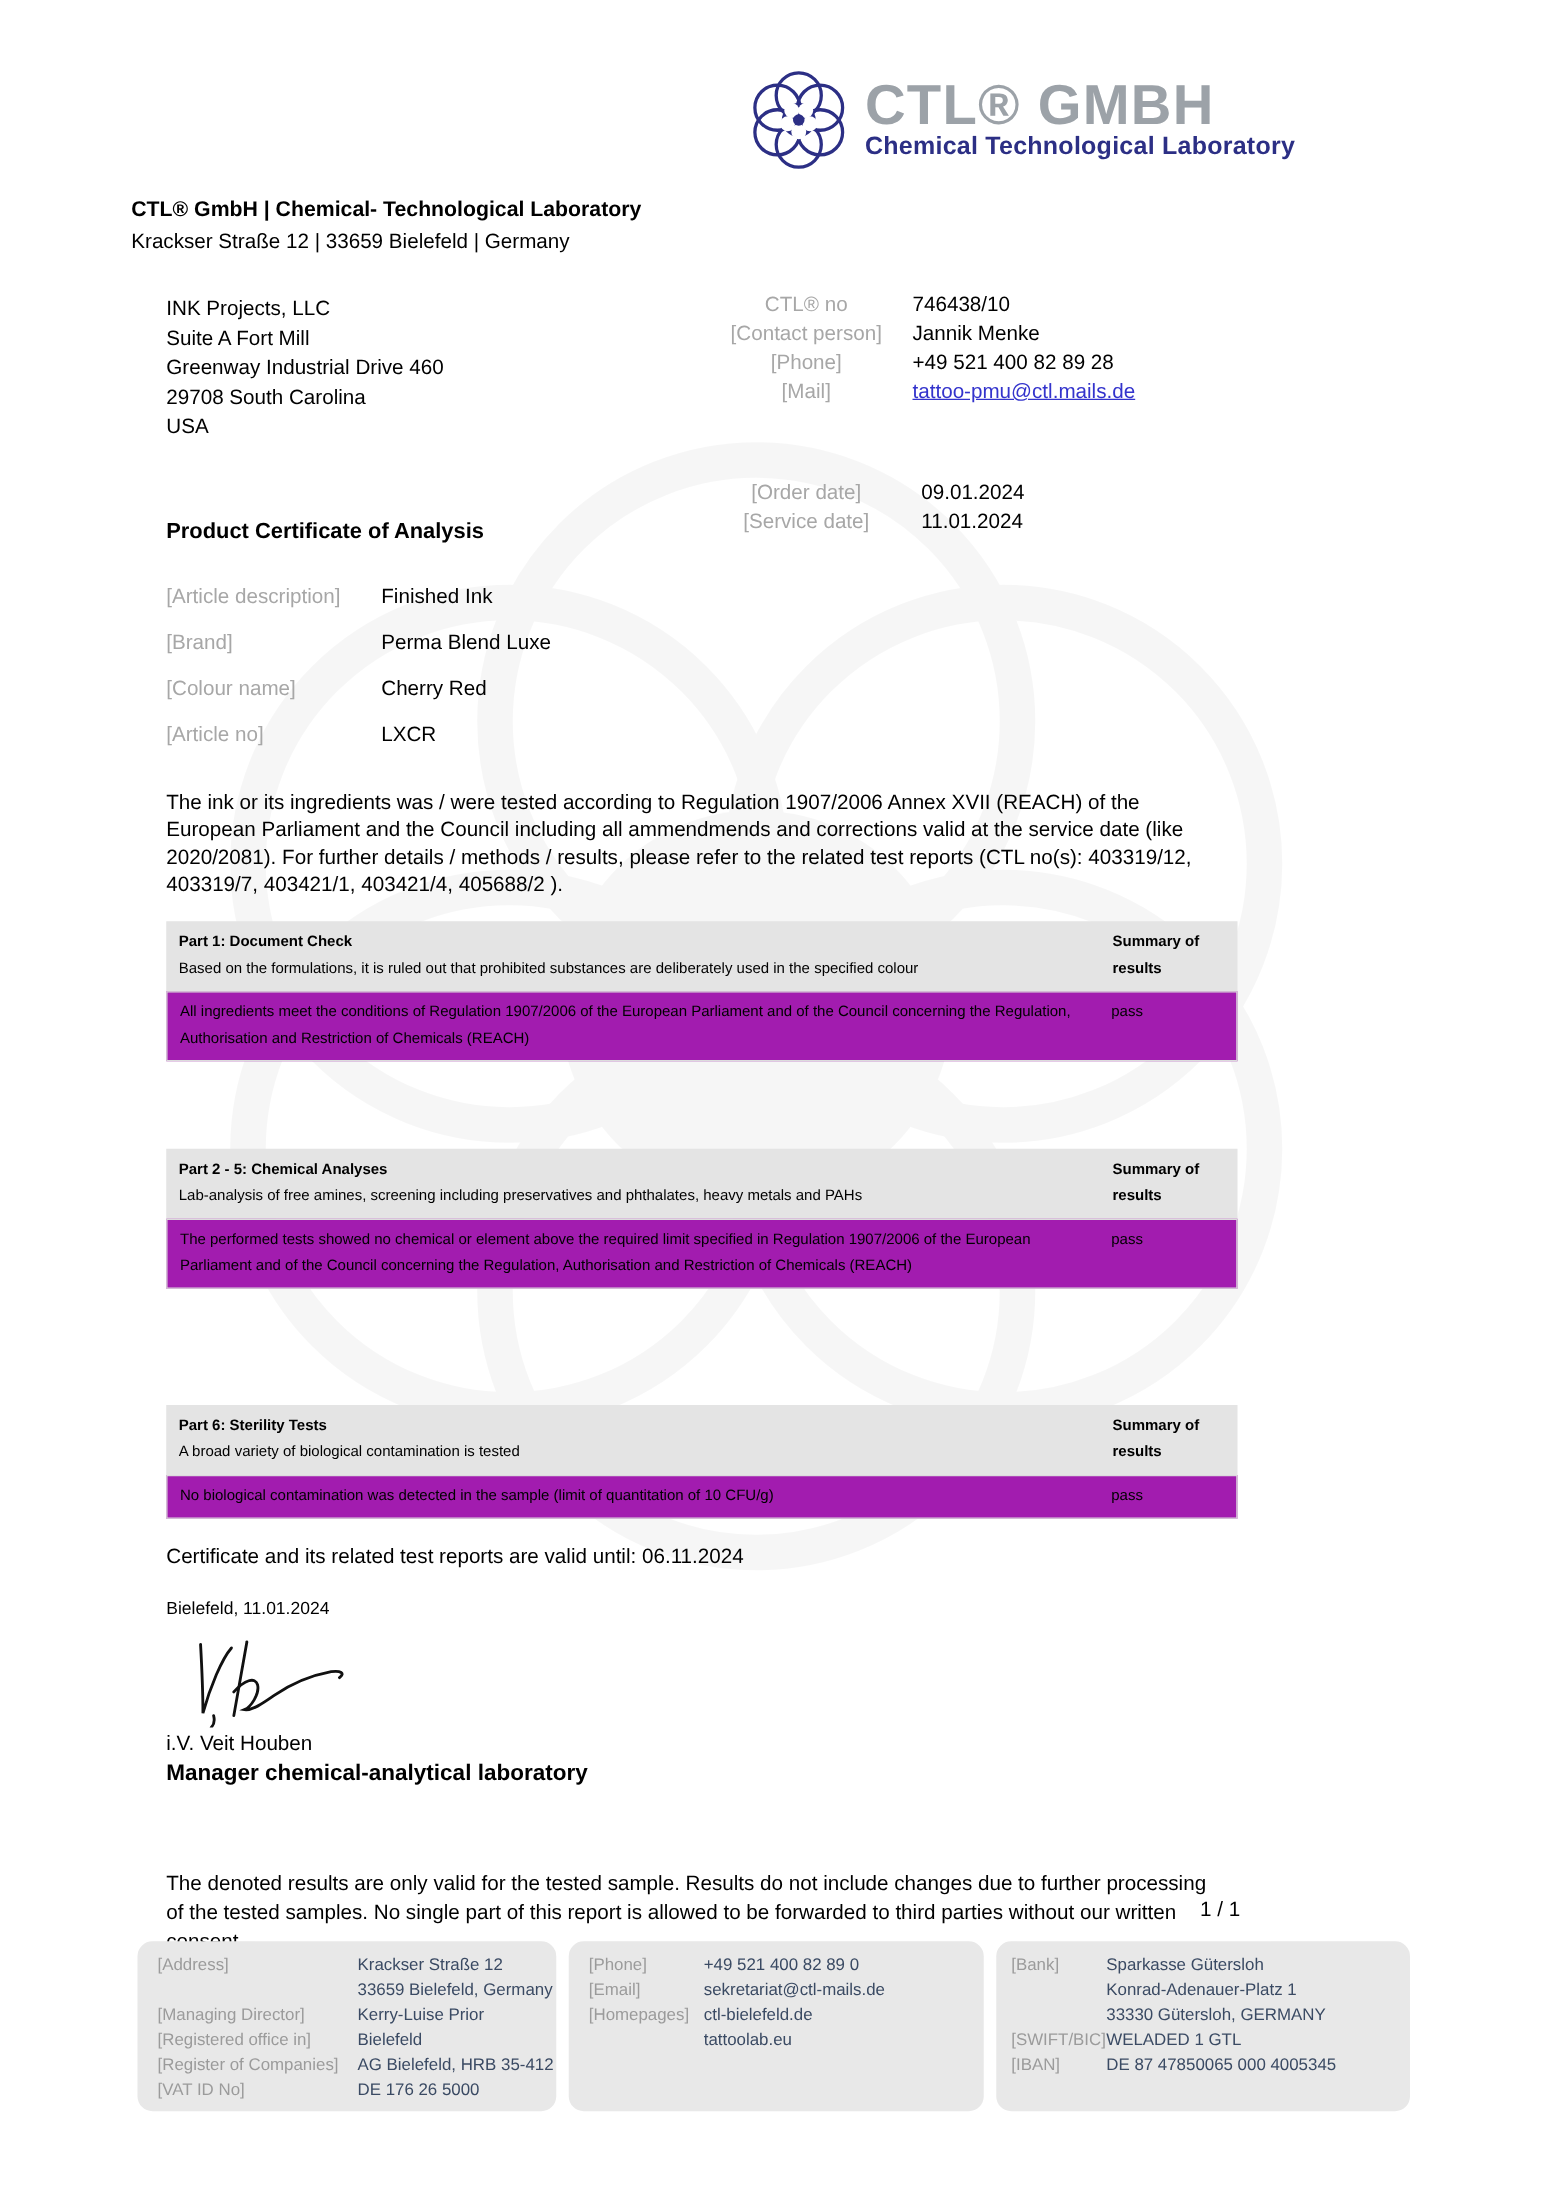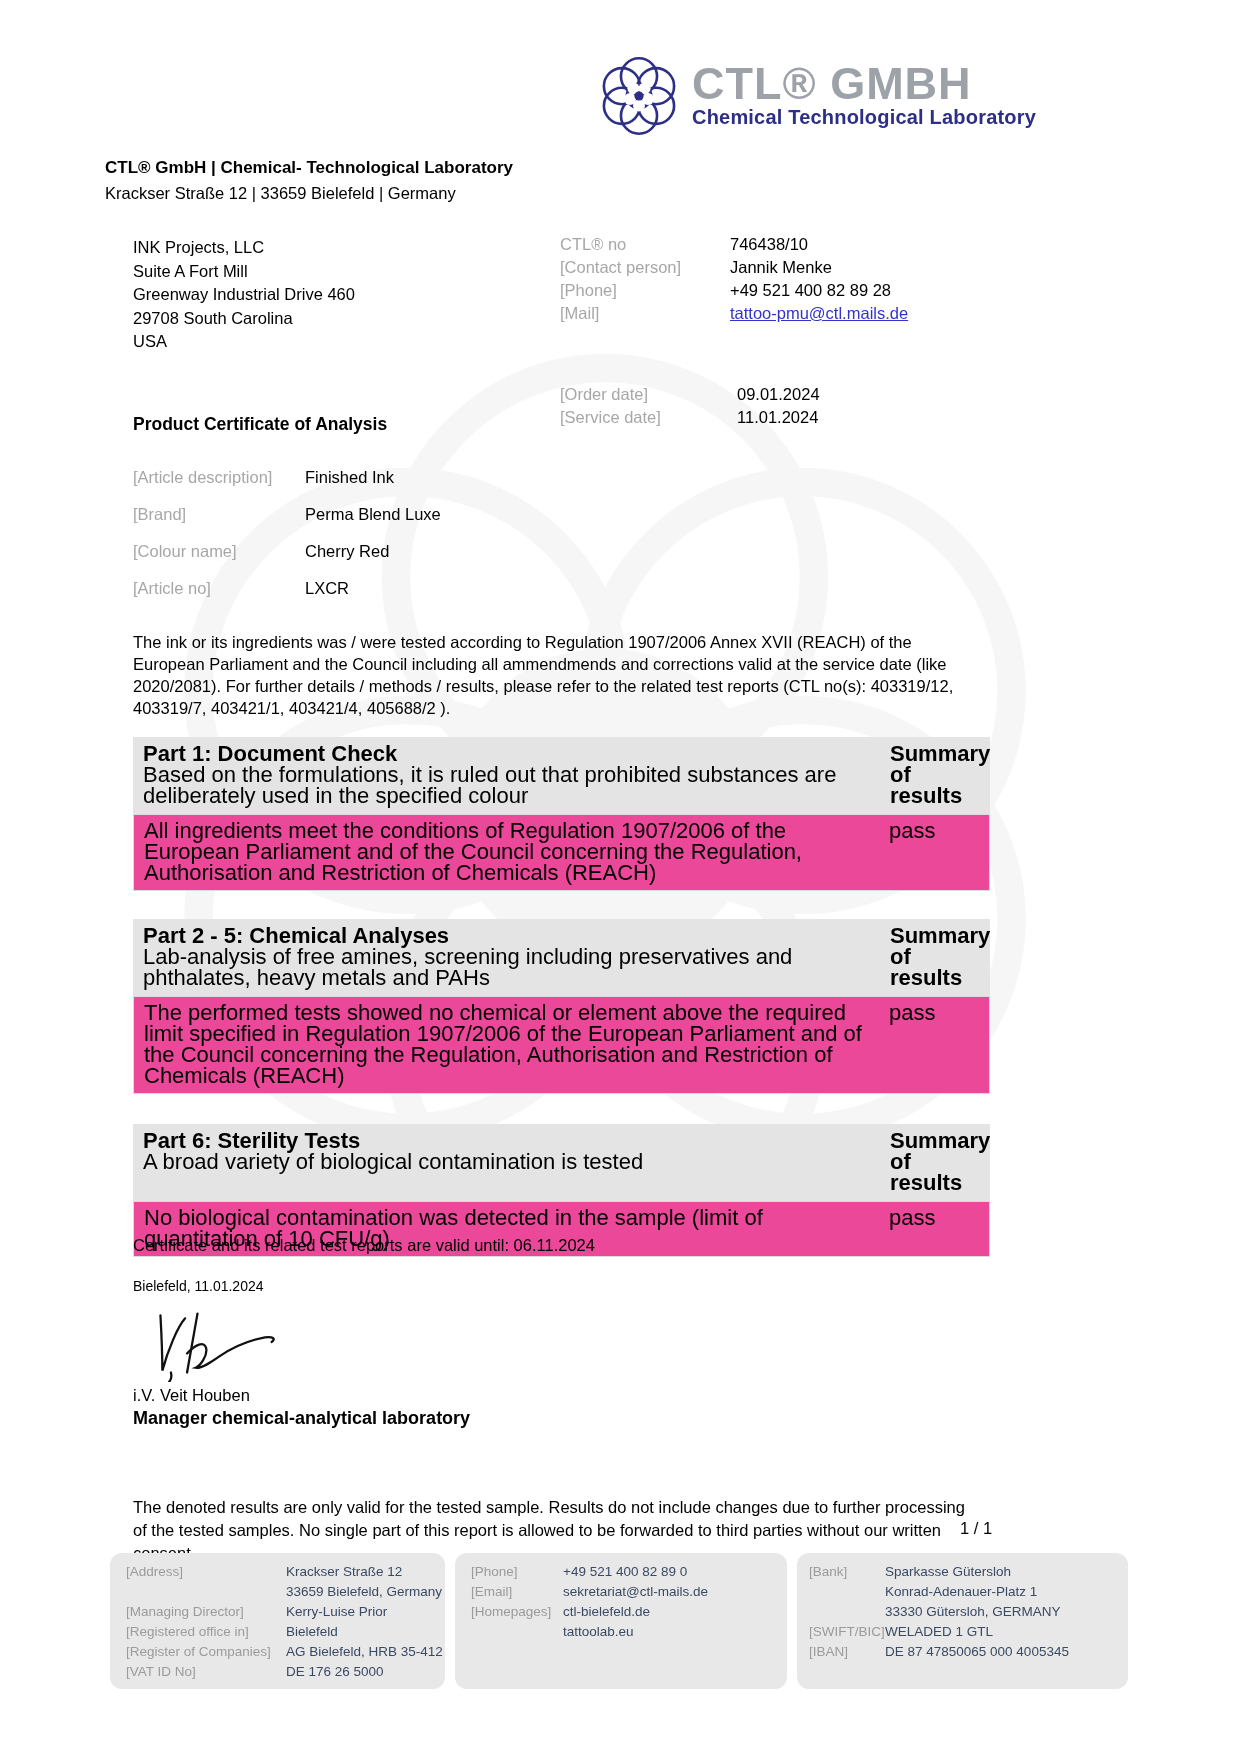--- a/index.html
+++ b/index.html
@@ -19,42 +19,42 @@
   .logo-sub{font-size:20px;font-weight:600;color:var(--navy,#2C2F85);margin-top:0;letter-spacing:0.2px;}
   
   .sender{left:105px;top:158px;}
   .sender-line1{font-size:17px;font-weight:bold;}
   .sender-line2{font-size:16.5px;margin-top:6px;}
   
   .recipient{left:133px;top:236px;font-size:16.5px;line-height:23.5px;}
   
   .meta{left:560px;top:233px;font-size:16.5px;line-height:23px;}
   .meta-row{display:flex;}
-  .meta-label{width:170px;color:var(--label-gray,#A7A7A7);flex:0 0 auto;}
+  .meta-label{width:170px;color:var(--label-gray,#A7A7A7);flex:0 0 auto;text-align:center;}
   .meta-value{color:#000;}
   .meta-dates{margin-top:58px;}
   .meta-dates .meta-value{padding-left:7px;}
   a.link{color:var(--link-blue,#3333CC);text-decoration:underline;cursor:pointer;}
   
   .title{left:133px;top:414px;font-size:17.5px;font-weight:bold;margin:0;}
   
   .details{left:133px;top:466px;font-size:16.5px;line-height:22px;}
   .detail-row{display:flex;margin-bottom:15px;}
   .detail-label{width:172px;color:var(--label-gray,#A7A7A7);flex:0 0 auto;}
   .detail-value{color:#000;}
   
   .intro{left:133px;top:631px;width:920px;font-size:16.5px;line-height:22px;}
   
-  .part{left:133px;width:857px;font-size:22px;line-height:21px;}
+  .part{left:133px;width:857px;font-size:12px;line-height:21px;}
   .part1{top:737px;} .part2{top:919px;} .part6{top:1124px;}
   .part-header{display:flex;background:var(--table-header-bg,#E4E4E4);padding:6px 8px 8px 10px;}
   .ph-left{flex:1;padding-right:8px;}
   .part-title{font-weight:bold;}
   .ph-right{width:92px;flex:0 0 auto;font-weight:bold;}
-  .part-row{display:flex;background:#ec4899;border:1px solid var(--row-border,#DCDCDC);padding:5px 8px 7px 10px;}
+  .part-row{display:flex;background:#a21caf;border:1px solid var(--row-border,#DCDCDC);padding:5px 8px 7px 10px;}
   .pr-left{flex:1;padding-right:8px;}
   .pr-right{width:92px;flex:0 0 auto;}
   
   .validity{left:133px;top:1236px;font-size:16.5px;}
   .place-date{left:133px;top:1278px;font-size:14px;}
   .signature{left:140px;top:1306px;width:172px;height:76px;}
   .signer-name{left:133px;top:1386px;font-size:16.5px;}
   .signer-role{left:133px;top:1408px;font-size:18px;font-weight:bold;}
   
   .disclaimer{left:133px;top:1496px;width:845px;font-size:16.5px;line-height:23px;}

